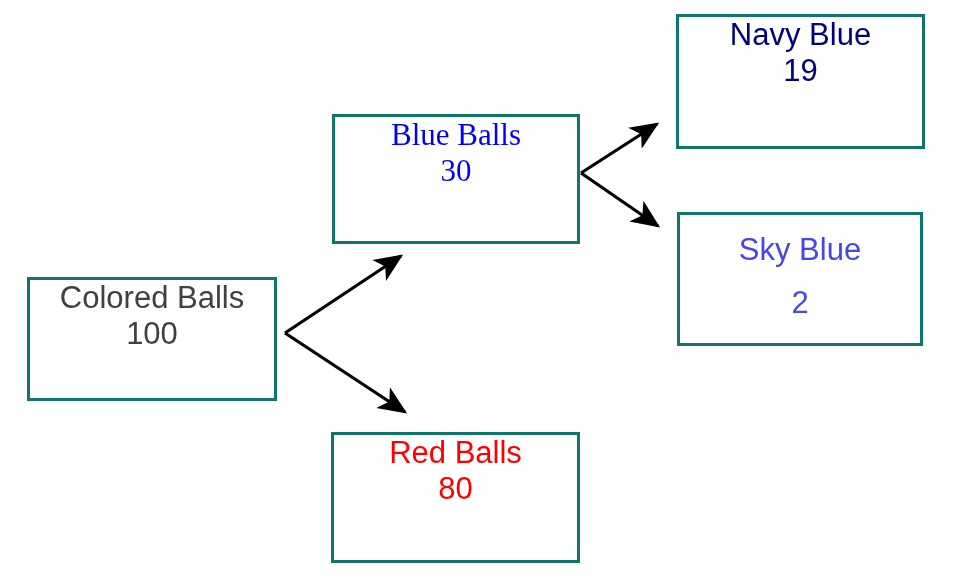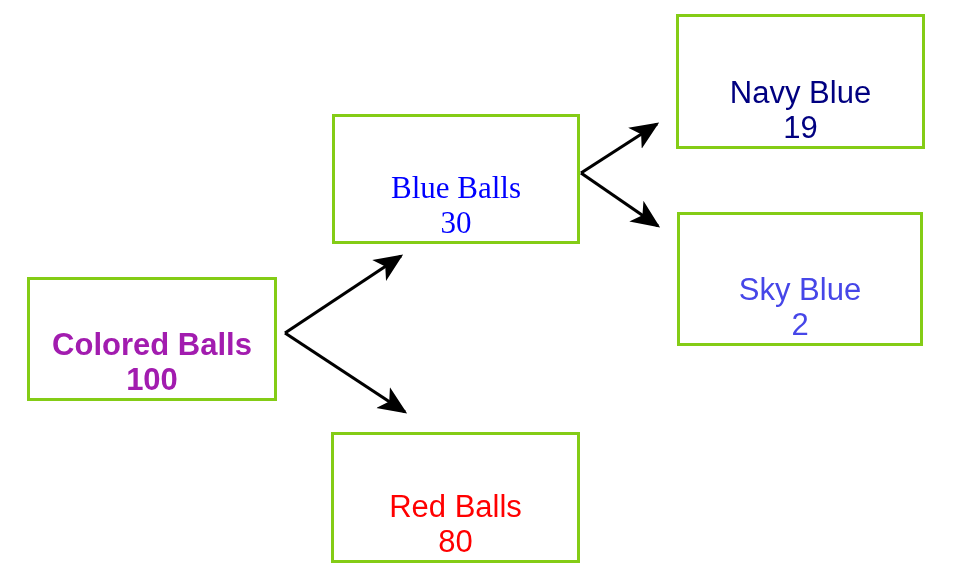--- a/index.html
+++ b/index.html
@@ -22,48 +22,48 @@
   #edge-layer {
     position: absolute;
     left: 0;
     top: 0;
     width: 973px;
     height: 583px;
   }
   .node-box {
     position: absolute;
     box-sizing: border-box;
-    border: 3px solid #84cc16;
+    border: 3px solid #0f766e;
     background: #ffffff;
     display: flex;
     flex-direction: column;
     align-items: center;
-    justify-content: flex-end;
+    justify-content: flex-start;
     line-height: 1.15;
   }
   .node-label {
     font-size: 31px;
     white-space: nowrap;
   }
   .node-value {
     font-size: 31px;
     white-space: nowrap;
   }
   
   #node-root      { left: 27px;  top: 277px; width: 250px; height: 124px; }
   #node-blue      { left: 332px; top: 114px; width: 248px; height: 130px; font-family: Liberation Serif, serif; }
   #node-red       { left: 331px; top: 432px; width: 249px; height: 131px; }
   #node-navy      { left: 676px; top: 14px;  width: 249px; height: 135px; }
   #node-sky       { left: 677px; top: 212px; width: 246px; height: 134px; }
   
-  #node-root .node-label, #node-root .node-value { color: #a21caf; font-weight: bold; }
+  #node-root .node-label, #node-root .node-value { color: #404040; }
   #node-blue .node-label, #node-blue .node-value { color: #0000ff; }
   #node-red  .node-label, #node-red  .node-value { color: #ff0000; }
   #node-navy .node-label, #node-navy .node-value { color: #000080; }
-  #node-sky  .node-label, #node-sky  .node-value { color: #4646e8; }
+  #node-sky  .node-label, #node-sky  .node-value { color: #4646e8; margin-top: 17px; }
 </style>
 </head>
 <body>
 
 <div id="diagram-root">
 
   <svg id="edge-layer" viewBox="0 0 973 583" xmlns="http://www.w3.org/2000/svg">
     <defs>
       <marker id="arrowhead" markerWidth="9" markerHeight="9" refX="8.2" refY="4.5" orient="auto" markerUnits="strokeWidth">
         <path d="M 0 0.6 L 9 4.5 L 0 8.4 L 2.3 4.5 Z" fill="#000000"></path>

